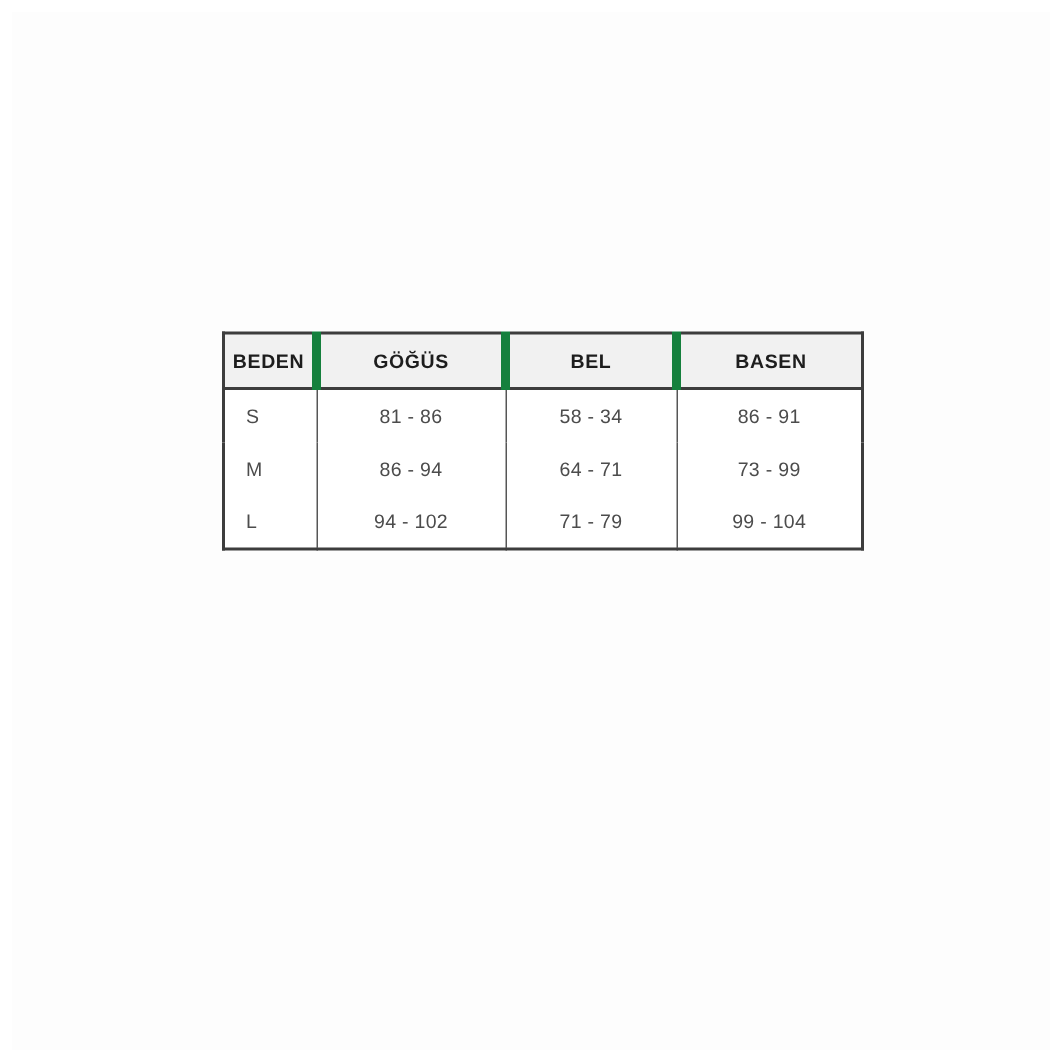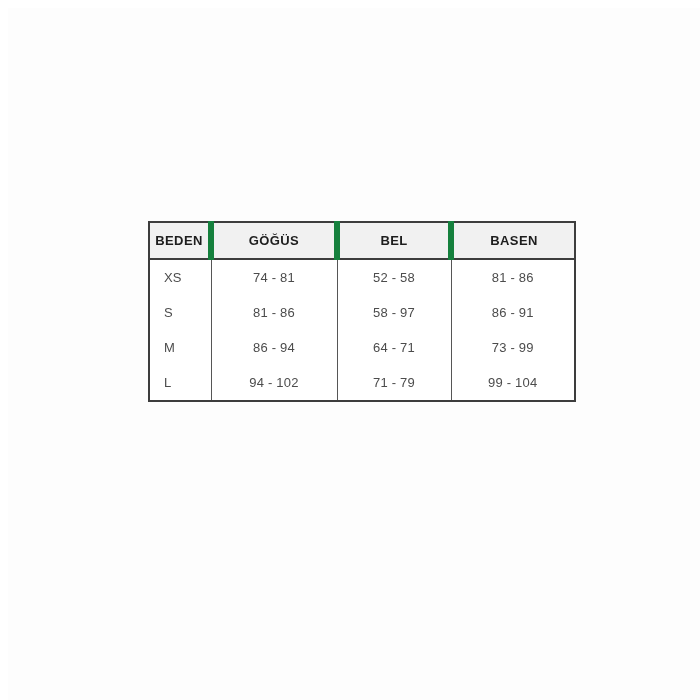--- a/index.html
+++ b/index.html
@@ -76,30 +76,24 @@
       <thead>
         <tr>
           <th>BEDEN</th>
           <th>GÖĞÜS</th>
           <th>BEL</th>
           <th>BASEN</th>
         </tr>
       </thead>
       <tbody>
 
-      <tr>
-          <td>XS</td>
-          <td>74 - 81</td>
-          <td>52 - 58</td>
-          <td>81 - 86</td>
-        </tr>
           <tr>
           <td>S</td>
           <td>81 - 86</td>
-          <td>58 - 97</td>
+          <td>58 - 34</td>
           <td>86 - 91</td>
         </tr>
           <tr>
           <td>M</td>
           <td>86 - 94</td>
           <td>64 - 71</td>
           <td>73 - 99</td>
         </tr>
           <tr>
           <td>L</td>

